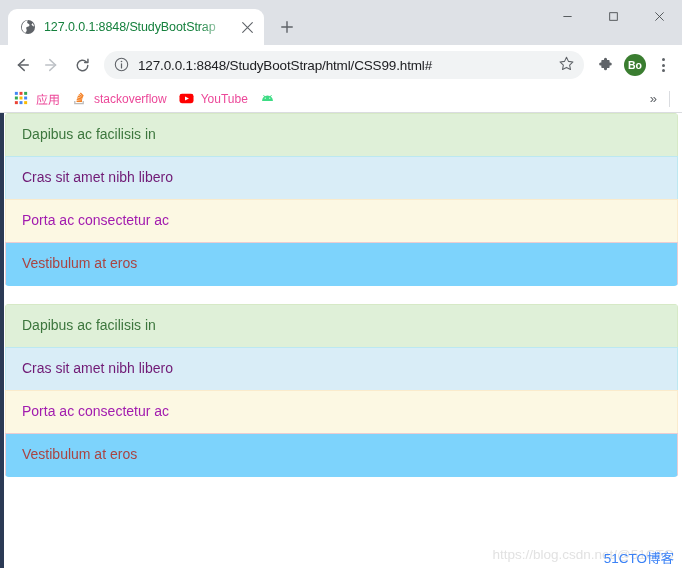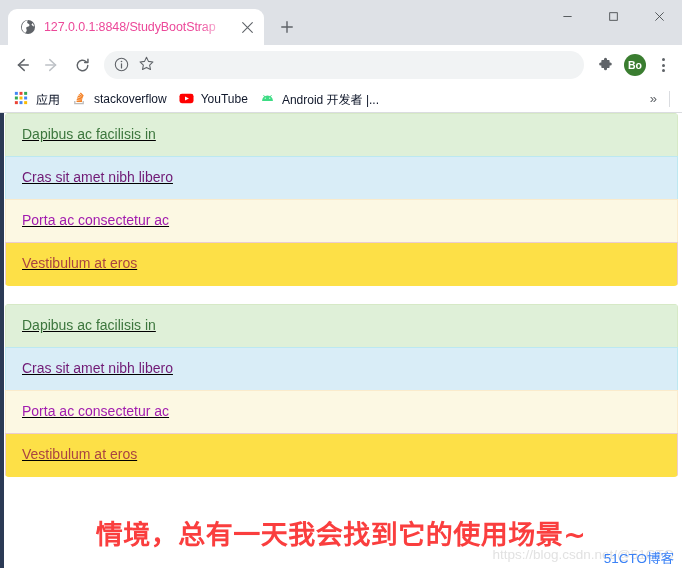--- a/index.html
+++ b/index.html
@@ -40,21 +40,21 @@
     overflow: hidden;
   }
   .tab-favicon {
     flex: 0 0 16px;
     width: 16px; height: 16px;
     display: block;
   }
   .tab-title {
     flex: 1 1 auto;
     font-size: 12.5px;
-    color: #ec4899;
+    color: #15803d;
     white-space: nowrap;
     overflow: hidden;
     -webkit-mask-image: linear-gradient(to right, #000 85%, transparent 100%);
     mask-image: linear-gradient(to right, #000 85%, transparent 100%);
     letter-spacing: -0.1px;
   }
   .tab-close {
     flex: 0 0 22px;
     width: 22px; height: 22px;
     display: flex; align-items: center; justify-content: center;
@@ -152,21 +152,21 @@
     border-bottom: 1px solid #dadce0;
     position: relative;
   }
   .bm {
     display: flex;
     align-items: center;
     gap: 6px;
     padding: 3px 6px;
     border-radius: 4px;
     font-size: 12px;
-    color: #0f172a;
+    color: #ec4899;
     white-space: nowrap;
     flex: 0 0 auto;
   }
   .bm-ico { width: 16px; height: 16px; display:block; flex:0 0 16px; }
   .bm-spacer { flex: 1 1 auto; }
   .chev-more {
     flex: 0 0 auto;
     padding: 0 8px;
     font-size: 13px;
     color: #5f6368;
@@ -192,37 +192,36 @@
     left: 0; top: 0;
     width: 4px; height: 100%;
     background: #2b3a55;
     z-index: 5;
   }
 
   .list-group {
     margin: 0 4px 0 5px;
     border-radius: 4px;
     overflow: hidden;
-    text-decoration: underline;
   }
   .list-group + .list-group { margin-top: 18px; }
   .lgi {
     position: relative;
     display: block;
     padding: 11px 16px;
     font-size: 14px;
     line-height: 1.42857;
     border: 1px solid transparent;
     border-bottom: none;
   }
   .lgi:last-child { border-bottom: 1px solid transparent; }
   .lgi-success { background: #dff0d8; color: #3c763d; border-color: #d6e9c6; }
   .lgi-info    { background: #d9edf7; color: #701a75; border-color: #bce8f1; }
   .lgi-warning { background: #fcf8e3; color: #a21caf; border-color: #faebcc; }
-  .lgi-danger  { background: #fde047; color: #a94442; border-color: #ebccd1; }
+  .lgi-danger  { background: #7dd3fc; color: #a94442; border-color: #ebccd1; }
 
   .page-heading {
     margin: 0;
     padding: 36px 10px 0 10px;
     text-align: center;
     font-size: 27px;
     font-weight: bold;
     color: #fa3e3e;
     letter-spacing: 0.5px;
     font-family: "DejaVu Sans", "Liberation Sans", sans-serif;
@@ -310,20 +309,21 @@
     </div>
 
     <div class="omnibox">
       <span class="omni-info">
         <svg viewBox="0 0 16 16" width="15" height="15" aria-hidden="true">
           <circle cx="8" cy="8" r="6.6" stroke="currentColor" stroke-width="1.15" fill="none"></circle>
           <circle cx="8" cy="4.8" r="0.85" fill="currentColor"></circle>
           <path d="M8 7.2 V11.6" stroke="currentColor" stroke-width="1.3" stroke-linecap="round"></path>
         </svg>
       </span>
+      <span class="omni-url" title="127.0.0.1:8848/StudyBootStrap/html/CSS99.html#">127.0.0.1:8848/StudyBootStrap/html/CSS99.html#</span>
       <span class="omni-star">
         <svg viewBox="0 0 20 20" width="17" height="17" aria-hidden="true">
           <path d="M10 2.6 L12.3 7.5 L17.6 8.2 L13.7 11.9 L14.7 17.1 L10 14.6 L5.3 17.1 L6.3 11.9 L2.4 8.2 L7.7 7.5 Z" stroke="currentColor" stroke-width="1.25" fill="none" stroke-linejoin="round"></path>
         </svg>
       </span>
     </div>
 
     <div class="ext-icon">
       <svg viewBox="0 0 20 20" width="17" height="17" aria-hidden="true">
         <path d="M8.2 2.6a1.8 1.8 0 0 1 3.6 0v.8h2.1c.5 0 .9.4.9.9v2.1h.8a1.8 1.8 0 0 1 0 3.6h-.8v2.1c0 .5-.4.9-.9.9h-2.1v.8a1.8 1.8 0 0 1-3.6 0v-.8H6c-.5 0-.9-.4-.9-.9v-2.1h-.8a1.8 1.8 0 0 1 0-3.6h.8V4.4c0-.5.4-.9.9-.9h2.2z" fill="currentColor"></path>
@@ -385,21 +385,20 @@
 
     <div class="bm">
       <span class="bm-ico">
         <svg viewBox="0 0 16 16" width="15" height="15" aria-hidden="true">
           <path d="M2.2 10.6 A5.8 5.8 0 0 1 13.8 10.6 Z" fill="#3ddc84"></path>
           <circle cx="5.6" cy="7.6" r="0.62" fill="#ffffff"></circle>
           <circle cx="10.4" cy="7.6" r="0.62" fill="#ffffff"></circle>
           <path d="M3.9 4.6 L4.9 6.1 M12.1 4.6 L11.1 6.1" stroke="#3ddc84" stroke-width="0.9" stroke-linecap="round"></path>
         </svg>
       </span>
-      <span>Android 开发者 |...</span>
     </div>
 
     <div class="bm-spacer"></div>
 
     <div class="chev-more">»</div>
     <div class="bm-divider"></div>
 
   </div>
 
   <div class="viewport">
@@ -414,21 +413,20 @@
         <div class="lgi lgi-danger">Vestibulum at eros</div>
       </div>
 
       <div class="list-group">
         <div class="lgi lgi-success">Dapibus ac facilisis in</div>
         <div class="lgi lgi-info">Cras sit amet nibh libero</div>
         <div class="lgi lgi-warning">Porta ac consectetur ac</div>
         <div class="lgi lgi-danger">Vestibulum at eros</div>
       </div>
 
-      <h2 class="page-heading">情境，总有一天我会找到它的使用场景~</h2>
     </div>
 
     <div class="watermark">
       <span>https://blog.csdn.net/@51CTO</span>
       <span class="w2">51CTO博客</span>
     </div>
   </div>
 
 </div>
 

